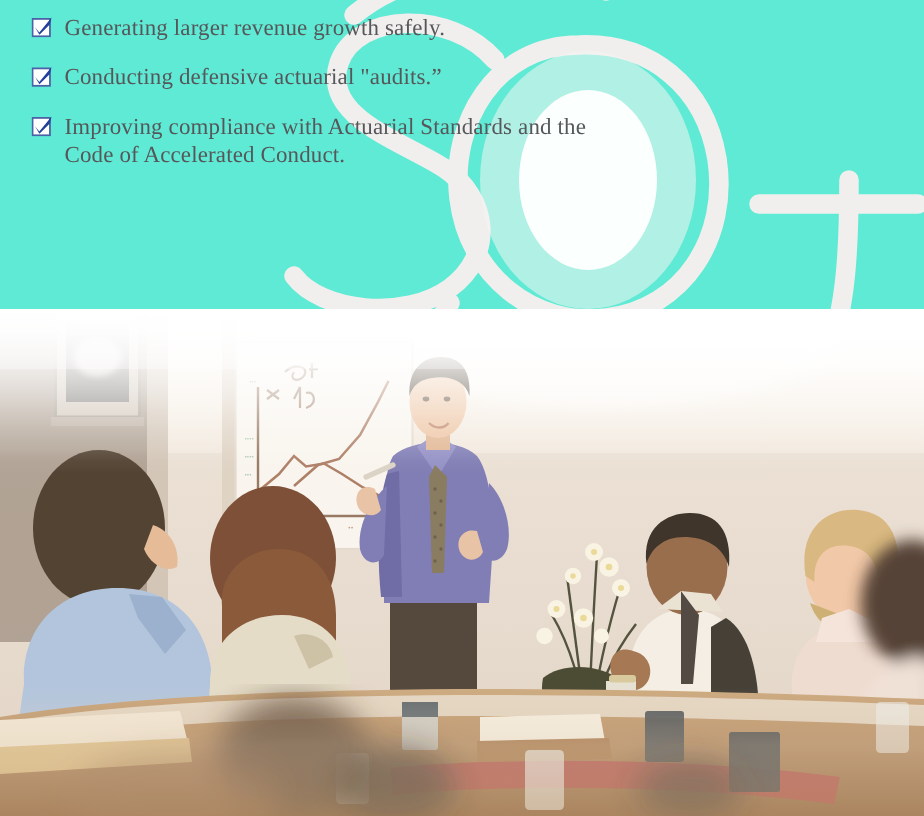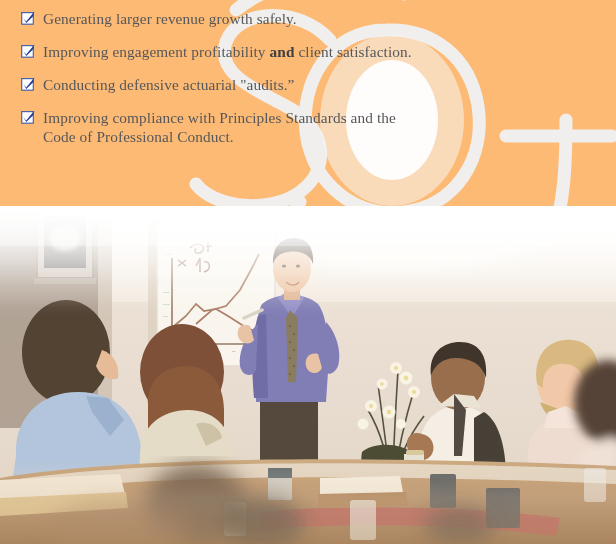--- a/index.html
+++ b/index.html
@@ -9,21 +9,21 @@
   }
   body {
     font-family: "Liberation Serif", "DejaVu Serif", serif;
   }
 
   .slide {
     position: relative;
     width: 616px;
     height: 544px;
     overflow: hidden;
-    background: #fdba74;
+    background: #5eead4;
   }
 
   
   .watermark {
     position: absolute;
     left: 0;
     top: -30px;
     width: 616px;
     height: 300px;
     pointer-events: none;
@@ -134,51 +134,42 @@
     <li class="bullet-item">
       <span class="check-box">
         <svg width="14" height="14" viewBox="0 0 14 14" xmlns="http://www.w3.org/2000/svg">
           <rect x="0.7" y="1.6" width="11.6" height="11.6" fill="#ffffff" stroke="#4a63a8" stroke-width="1.2"></rect>
           <path d="M2.3 7.2 L5.2 10.6 L13.4 0.6 L12.2 5.3 L5.3 12.1 Z" fill="#23409a"></path>
         </svg>
       </span>
       <span class="bullet-text"><span>Generating larger revenue growth safely.</span></span>
     </li>
 
-    <li class="bullet-item">
-      <span class="check-box">
-        <svg width="14" height="14" viewBox="0 0 14 14" xmlns="http://www.w3.org/2000/svg">
-          <rect x="0.7" y="1.6" width="11.6" height="11.6" fill="#ffffff" stroke="#4a63a8" stroke-width="1.2"></rect>
-          <path d="M2.3 7.2 L5.2 10.6 L13.4 0.6 L12.2 5.3 L5.3 12.1 Z" fill="#23409a"></path>
-        </svg>
-      </span>
-      <span class="bullet-text"><span>Improving engagement profitability </span><b>and</b><span> client satisfaction.</span></span>
-    </li>
 
 
     <li class="bullet-item">
       <span class="check-box">
         <svg width="14" height="14" viewBox="0 0 14 14" xmlns="http://www.w3.org/2000/svg">
           <rect x="0.7" y="1.6" width="11.6" height="11.6" fill="#ffffff" stroke="#4a63a8" stroke-width="1.2"></rect>
           <path d="M2.3 7.2 L5.2 10.6 L13.4 0.6 L12.2 5.3 L5.3 12.1 Z" fill="#23409a"></path>
         </svg>
       </span>
       <span class="bullet-text"><span>Conducting defensive actuarial "audits.”</span></span>
     </li>
 
     <li class="bullet-item">
       <span class="check-box">
         <svg width="14" height="14" viewBox="0 0 14 14" xmlns="http://www.w3.org/2000/svg">
           <rect x="0.7" y="1.6" width="11.6" height="11.6" fill="#ffffff" stroke="#4a63a8" stroke-width="1.2"></rect>
           <path d="M2.3 7.2 L5.2 10.6 L13.4 0.6 L12.2 5.3 L5.3 12.1 Z" fill="#23409a"></path>
         </svg>
       </span>
       <span class="bullet-text">
-        <span>Improving compliance with Principles Standards and the</span><br>
-        <span>Code of Professional Conduct.</span>
+        <span>Improving compliance with Actuarial Standards and the</span><br>
+        <span>Code of Accelerated Conduct.</span>
       </span>
     </li>
 
   </ul>
 
   <div class="photo">
     <svg width="616" height="338" viewBox="0 0 616 338" xmlns="http://www.w3.org/2000/svg">
       <defs>
         <linearGradient id="wallG" x1="0" y1="0" x2="0" y2="1">
           <stop offset="0%" stop-color="#efe7e0"></stop>

